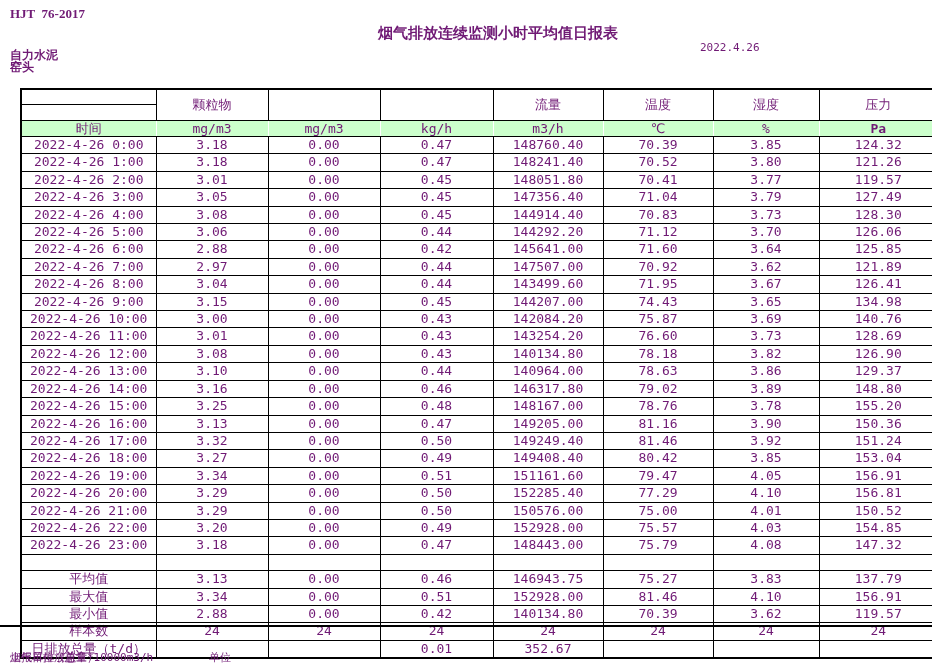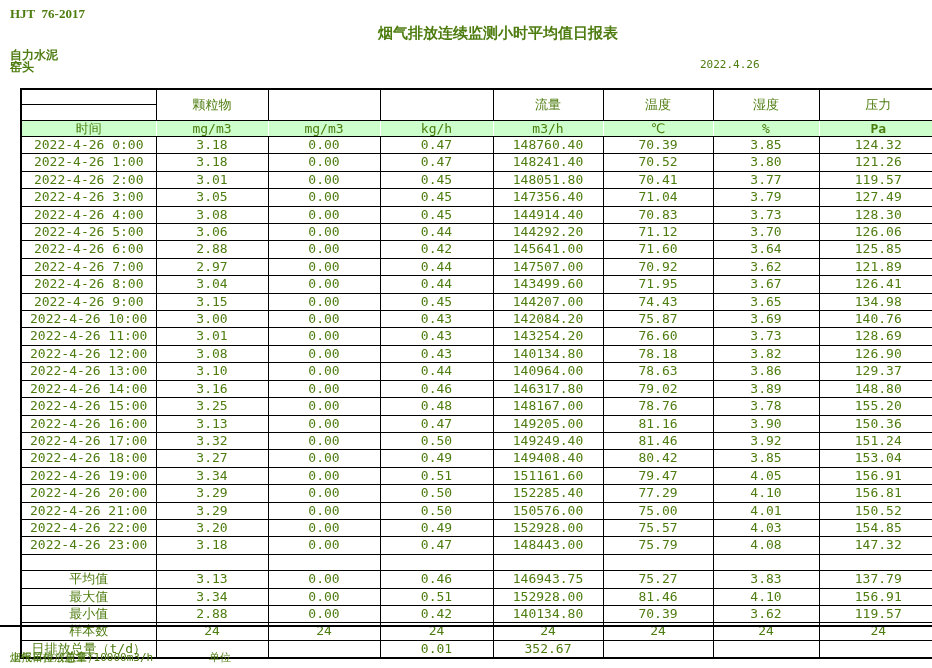--- a/index.html
+++ b/index.html
@@ -2,36 +2,36 @@
 <html style="--header-green: #ccffcc;"><head>
 <meta charset="utf-8">
 <style>
   * { box-sizing: border-box; }
   html, body { margin: 0; padding: 0; background: #ffffff; }
   .page {
     position: relative;
     width: 932px;
     height: 668px;
     background: #ffffff;
-    color: #4d7c0f;
+    color: #701a75;
     font-family: "DejaVu Sans Mono", "DejaVu Sans", monospace;
     overflow: hidden;
   }
   .std-ref {
     position: absolute; left: 10px; top: 6px;
     font-family: "Liberation Serif", "DejaVu Serif", serif;
     font-weight: bold; font-size: 13px; white-space: pre;
   }
   .title {
     position: absolute; left: 0; top: 24px; width: 932px;
     text-align: center; font-weight: bold; font-size: 15px;
     font-family: "DejaVu Sans", sans-serif;
     margin-left: 32px;
   }
-  .date { position: absolute; left: 700px; top: 58px; font-size: 11px; }
+  .date { position: absolute; left: 700px; top: 41px; font-size: 11px; }
   .company { position: absolute; left: 10px; top: 47px; font-weight: bold; font-size: 12px; font-family: "DejaVu Sans", sans-serif; }
   .station { position: absolute; left: 10px; top: 59px; font-weight: bold; font-size: 12px; font-family: "DejaVu Sans", sans-serif; }
 
   table.report {
     position: absolute; left: 20px; top: 88px;
     width: 917px; border-collapse: collapse; table-layout: fixed;
     border: 2px solid #000;
     font-size: 13px;
     padding-left: 20px;
   }

